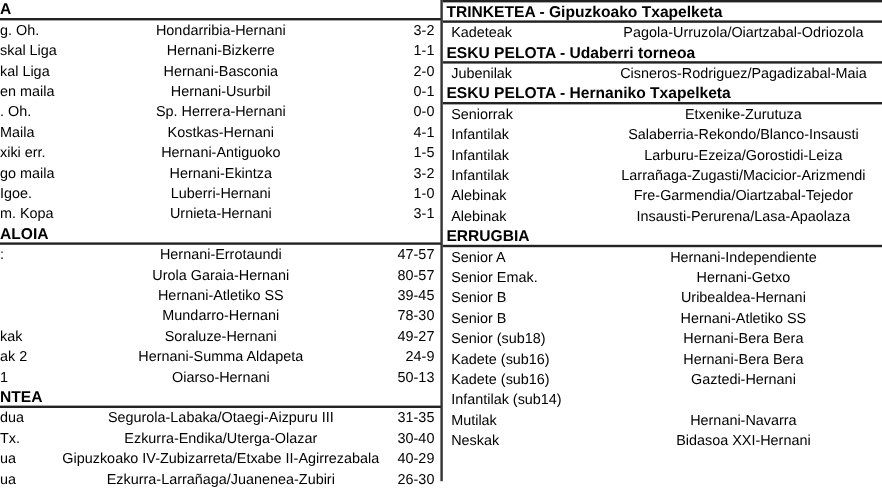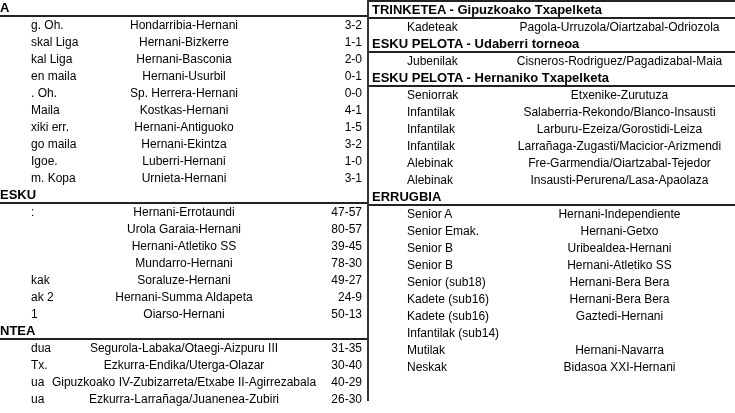--- a/index.html
+++ b/index.html
@@ -11,21 +11,21 @@
   .col{position:absolute;top:0;}
   .col-left{left:0;width:368px;}
   .col-right{left:369px;width:405px;border-top:2px solid #222;}
   .divider{position:absolute;left:367px;top:0;width:2px;height:401px;background:#333;}
   .sec-header{
     font-weight:bold;font-size:13px;height:15px;line-height:15px;
     border-bottom:2px solid #222;white-space:nowrap;overflow:hidden;
   }
   .col-right .sec-header{padding-left:3px;}
   .row{position:relative;height:17px;font-size:12px;line-height:17px;white-space:nowrap;}
-  .row .label{position:absolute;left:0;top:0;padding-left:31px;}
+  .row .label{position:absolute;left:0;top:0;}
   .col-right .row .label{left:7px;}
   .row .match{position:absolute;left:0;right:0;top:0;text-align:center;}
   .col-right .row .match{left:96px;right:0;}
   .row .score{position:absolute;right:6px;top:0;text-align:right;}
 </style>
 </head>
 <body>
 
 <div class="page">
   <div class="col col-left" id="col-left">
@@ -73,21 +73,21 @@
       <div class="row">
         <span class="label">Igoe.</span>
         <span class="match">Luberri-Hernani</span>
         <span class="score">1-0</span>
       </div>
       <div class="row">
         <span class="label">m. Kopa</span>
         <span class="match">Urnieta-Hernani</span>
         <span class="score">3-1</span>
       </div>
-      <div class="sec-header">ESKU</div>
+      <div class="sec-header">ALOIA</div>
       <div class="row">
         <span class="label">:</span>
         <span class="match">Hernani-Errotaundi</span>
         <span class="score">47-57</span>
       </div>
       <div class="row">
         <span class="label"></span>
         <span class="match">Urola Garaia-Hernani</span>
         <span class="score">80-57</span>
       </div>

